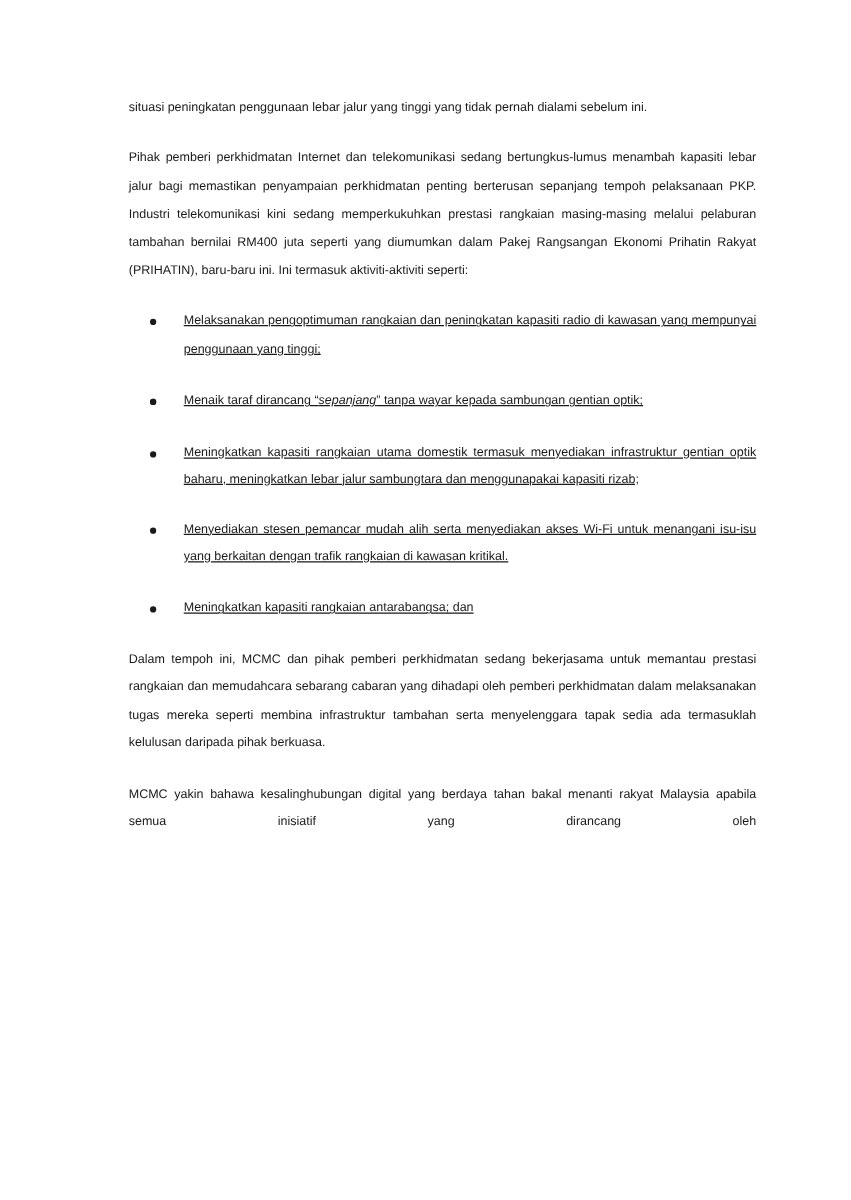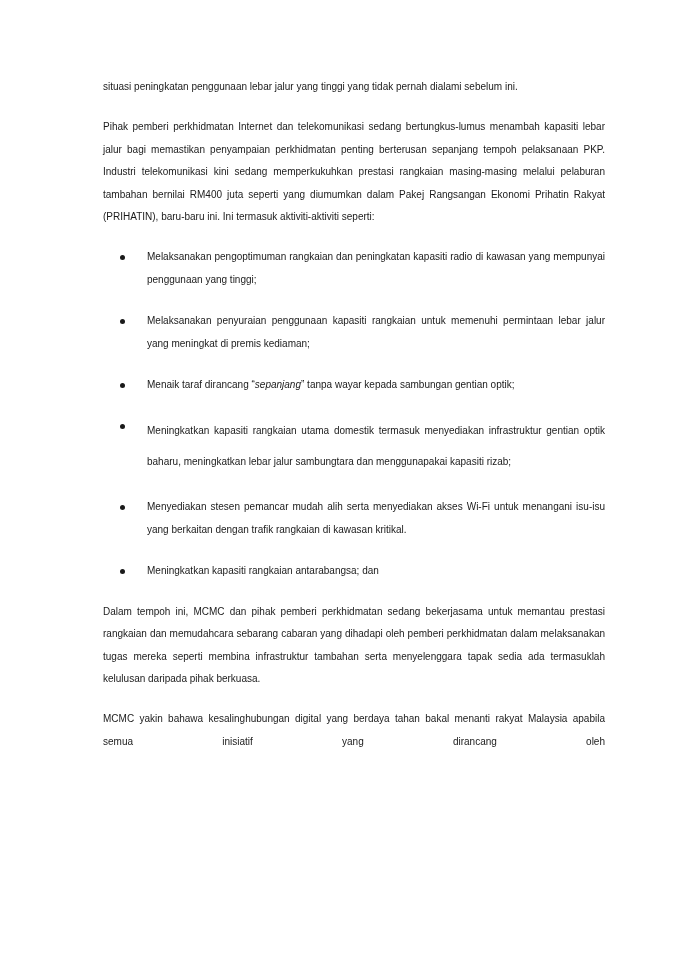--- a/index.html
+++ b/index.html
@@ -28,57 +28,57 @@
       text-align: justify;
       text-align-last: left;
     }
     .para.last-line-justified {
       text-align-last: justify;
     }
     .bullets {
       list-style: none;
       margin: 0 0 18px 0;
       padding: 0;
+      text-decoration: underline;
     }
     .bullet-item {
       position: relative;
       padding-left: 44px;
       margin: 0 0 19px 0;
       text-align: justify;
     }
     .bullet-item:last-child { margin-bottom: 18px; }
     .bullet-dot {
       position: absolute;
       left: 17px;
       top: 9px;
       width: 5px;
       height: 5px;
       border-radius: 50%;
       background: #1a1a1a;
     }
-    .bullet-item.wide-lines { line-height: 31px; }
+    .bullet-item.wide-lines { line-height: 21px; }
     em { font-style: italic; }
   </style>
 </head>
 <body>
 
 <div class="page">
 
   <p class="para">situasi peningkatan penggunaan lebar jalur yang tinggi yang tidak pernah dialami sebelum ini.</p>
 
   <p class="para">Pihak pemberi perkhidmatan Internet dan telekomunikasi sedang bertungkus-lumus menambah kapasiti lebar jalur bagi memastikan penyampaian perkhidmatan penting berterusan sepanjang tempoh pelaksanaan PKP. Industri telekomunikasi kini sedang memperkukuhkan prestasi rangkaian masing-masing melalui pelaburan tambahan bernilai RM400 juta seperti yang diumumkan dalam Pakej Rangsangan Ekonomi Prihatin Rakyat (PRIHATIN), baru-baru ini. Ini termasuk aktiviti-aktiviti seperti:</p>
 
   <ul class="bullets">
     <li class="bullet-item">
       <span class="bullet-dot"></span>
       <span>Melaksanakan pengoptimuman rangkaian dan peningkatan kapasiti radio di kawasan yang mempunyai penggunaan yang tinggi;</span>
     </li>
     <li class="bullet-item">
       <span class="bullet-dot"></span>
-      <span>Melaksanakan penyuraian penggunaan kapasiti rangkaian untuk memenuhi permintaan lebar jalur yang meningkat di premis kediaman;</span>
     </li>
     <li class="bullet-item">
       <span class="bullet-dot"></span>
       <span><span>Menaik taraf dirancang “</span><em>sepanjang</em><span>” tanpa wayar kepada sambungan gentian optik;</span></span>
     </li>
     <li class="bullet-item wide-lines">
       <span class="bullet-dot"></span>
       <span>Meningkatkan kapasiti rangkaian utama domestik termasuk menyediakan infrastruktur gentian optik baharu, meningkatkan lebar jalur sambungtara dan menggunapakai kapasiti rizab;</span>
     </li>
     <li class="bullet-item">

